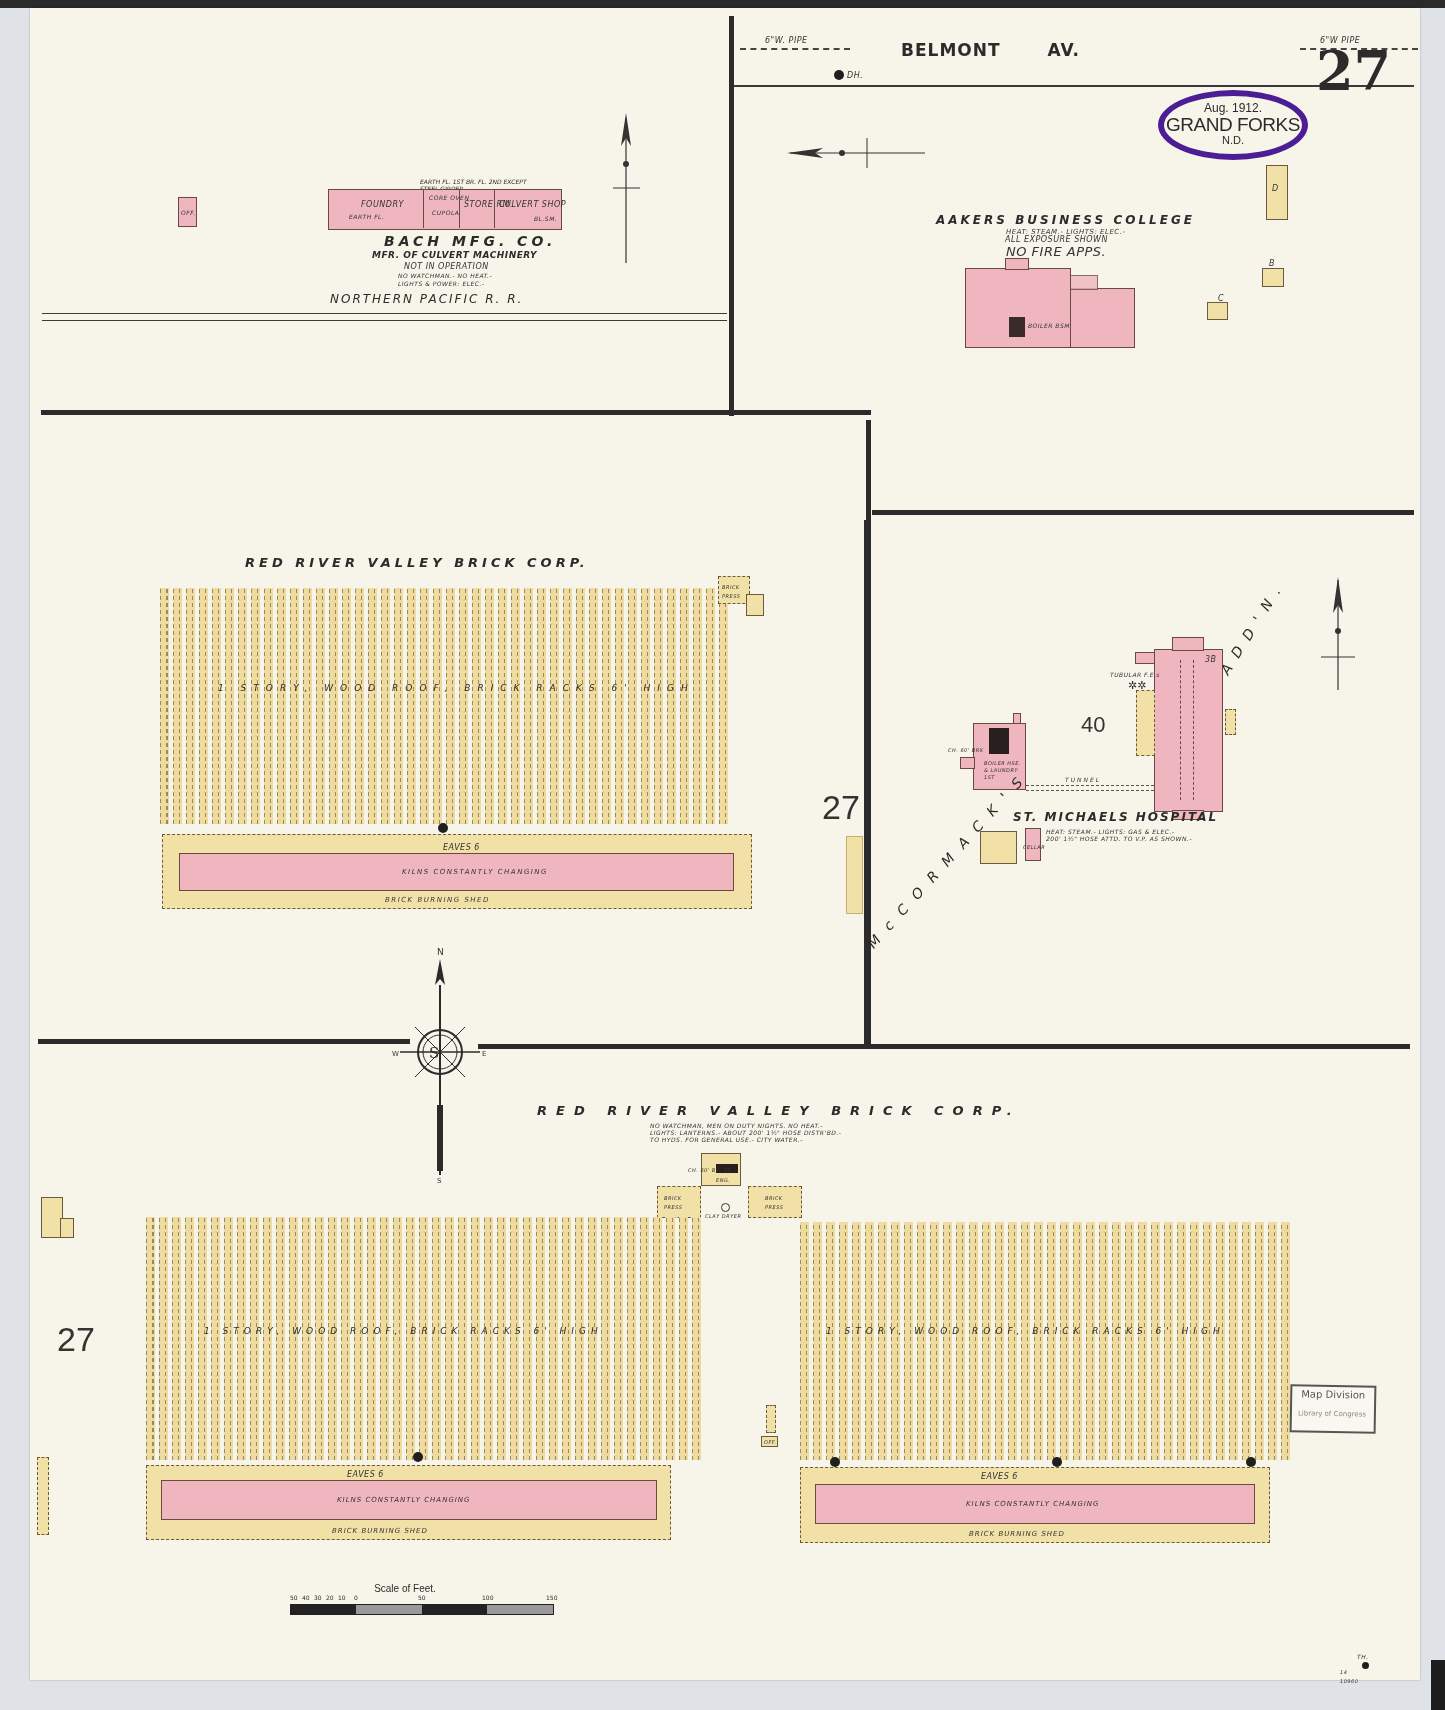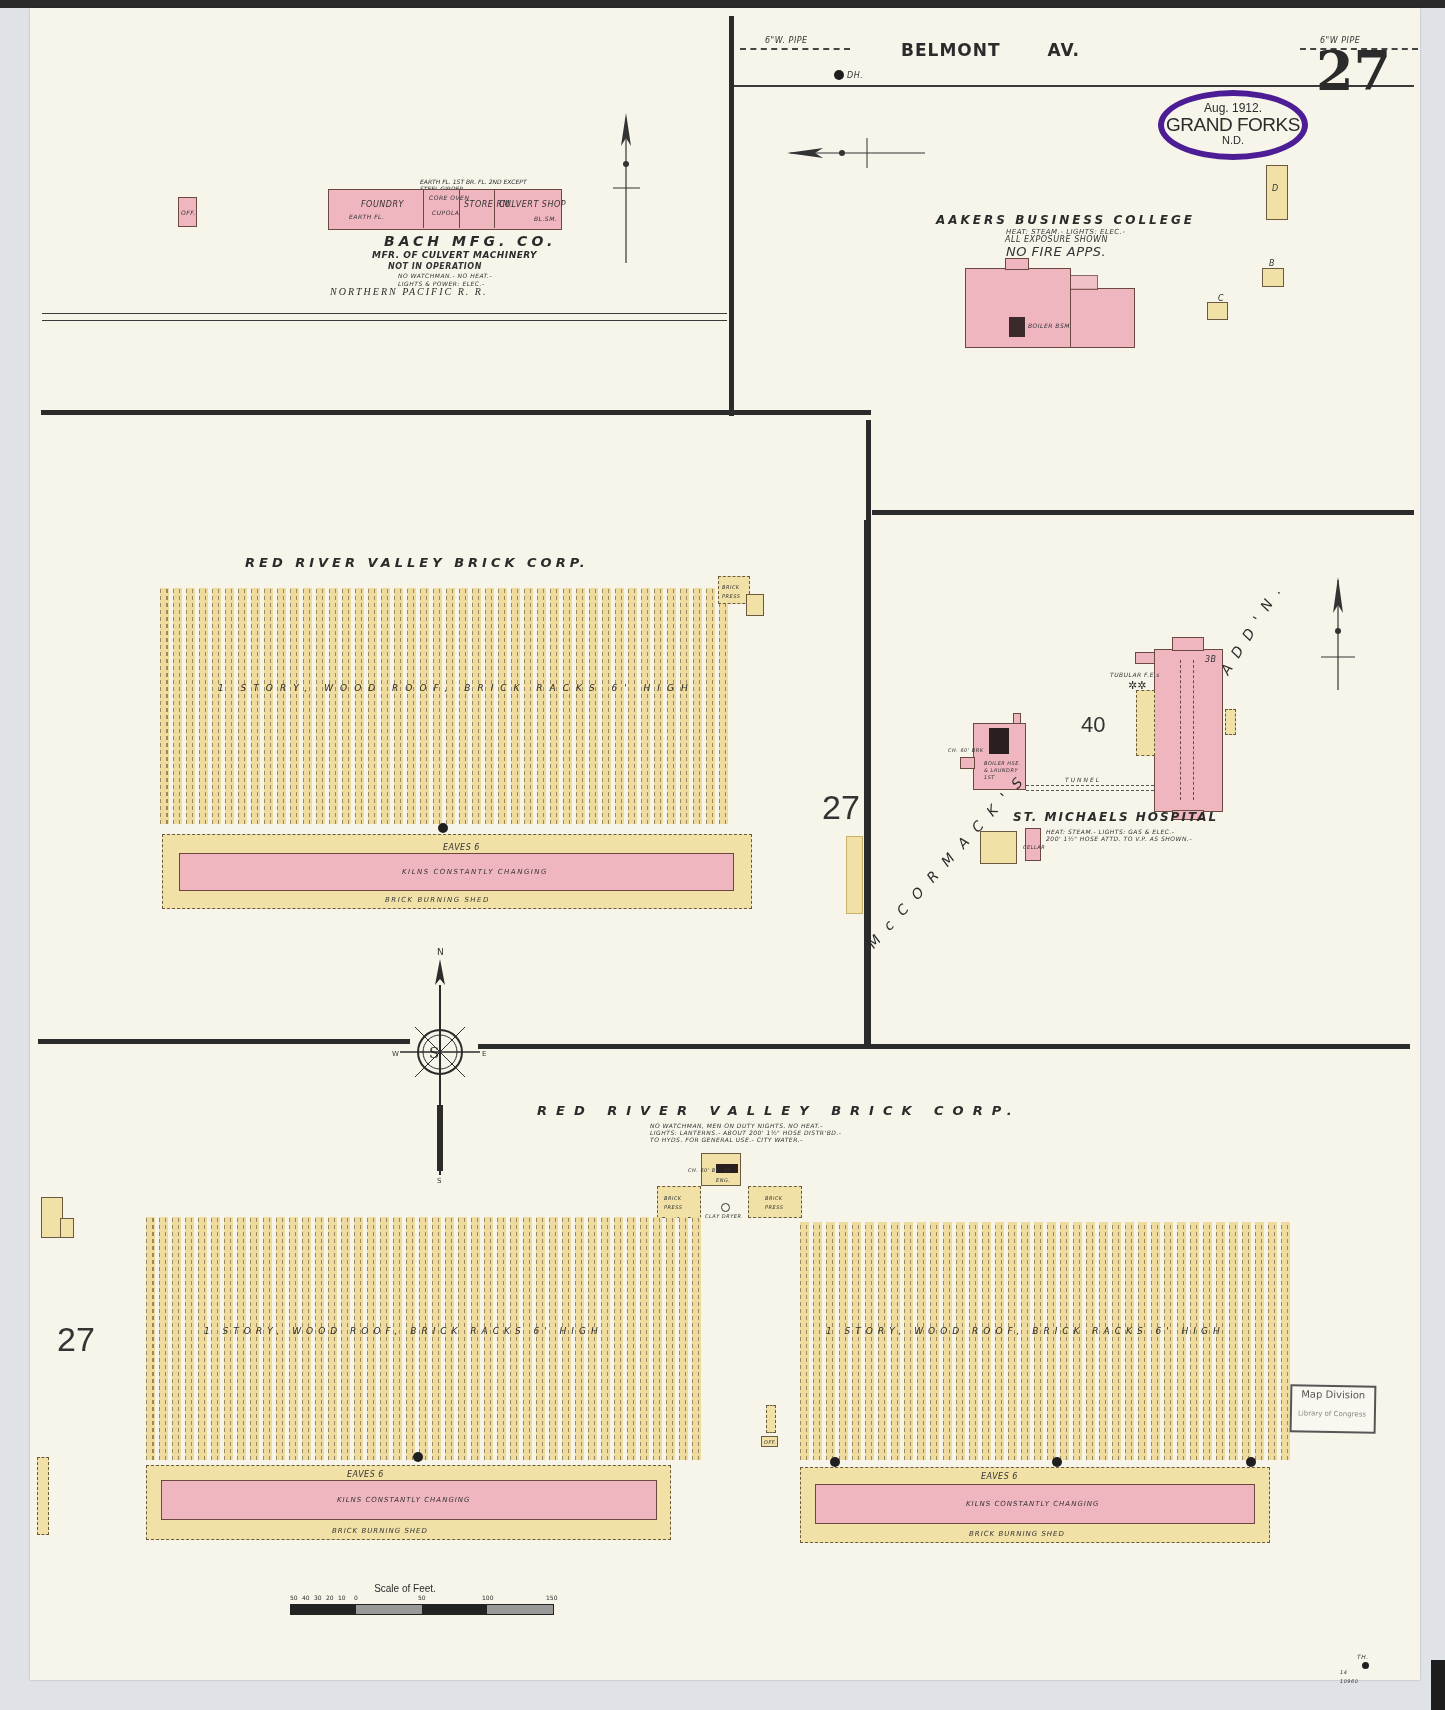--- a/index.html
+++ b/index.html
@@ -90,23 +90,23 @@
   <span class="small" style="left:100px;top:3px;font-size:6px;">CORE OVEN</span>
   <span class="small" style="left:103px;top:18px;font-size:6px;">CUPOLA</span>
   <div class="abs" style="left:130px;top:0;width:1px;height:38px;background:#6a4a40;"></div>
   <span class="small" style="left:135px;top:10px;">STORE RM.</span>
   <div class="abs" style="left:165px;top:0;width:1px;height:38px;background:#6a4a40;"></div>
   <span class="small" style="left:170px;top:10px;">CULVERT SHOP</span>
   <span class="small" style="left:205px;top:24px;font-size:6px;">BL.SM.</span>
 </div>
 <div class="label" style="left:384px;top:233px;font-size:14px;">BACH MFG. CO.</div>
 <div class="label" style="left:372px;top:250px;font-size:9px;letter-spacing:.5px;">MFR. OF CULVERT MACHINERY</div>
-<div class="small" style="left:388px;top:262px;font-weight:bold;">NOT IN OPERATION</div>
+<div class="small" style="left:404px;top:262px;">NOT IN OPERATION</div>
 <div class="small" style="left:398px;top:272px;width:110px;white-space:normal;font-size:6px;line-height:8px;">NO WATCHMAN.- NO HEAT.- LIGHTS &amp; POWER: ELEC.-</div>
-<div class="label" style="left:330px;top:286px;font-size:10px;letter-spacing:2px;font-weight:normal;font-family:Liberation Serif, serif;">NORTHERN   PACIFIC   R. R.</div>
+<div class="label" style="left:330px;top:292px;font-size:12px;letter-spacing:2px;font-weight:normal;">NORTHERN   PACIFIC   R. R.</div>
 
 <div class="label" style="left:936px;top:213px;font-size:12px;letter-spacing:3px;">AAKERS  BUSINESS  COLLEGE</div>
 <div class="small" style="left:1006px;top:228px;font-size:7px;">HEAT: STEAM.- LIGHTS: ELEC.-</div>
 <div class="small" style="left:1006px;top:247px;font-size:13px;">NO FIRE APPS.</div>
 <div class="small" style="left:1005px;top:235px;text-align:right;">ALL EXPOSURE SHOWN</div>
 <div class="abs pink" style="left:965px;top:268px;width:106px;height:80px;">
   <div class="abs" style="left:43px;top:48px;width:16px;height:20px;background:#3a2a2a;"></div>
   <span class="small" style="left:62px;top:52px;font-size:6px;">BOILER BSMT. &amp;</span>
 </div>
 <div class="abs pink" style="left:1005px;top:258px;width:24px;height:12px;"></div>

